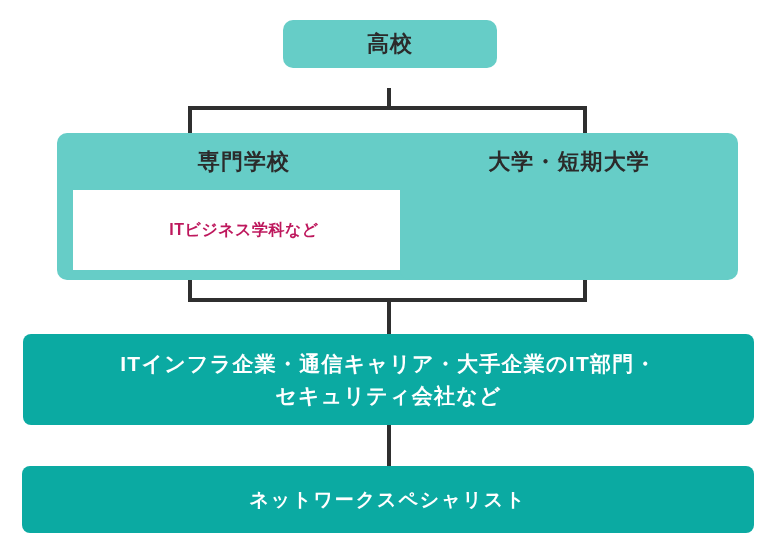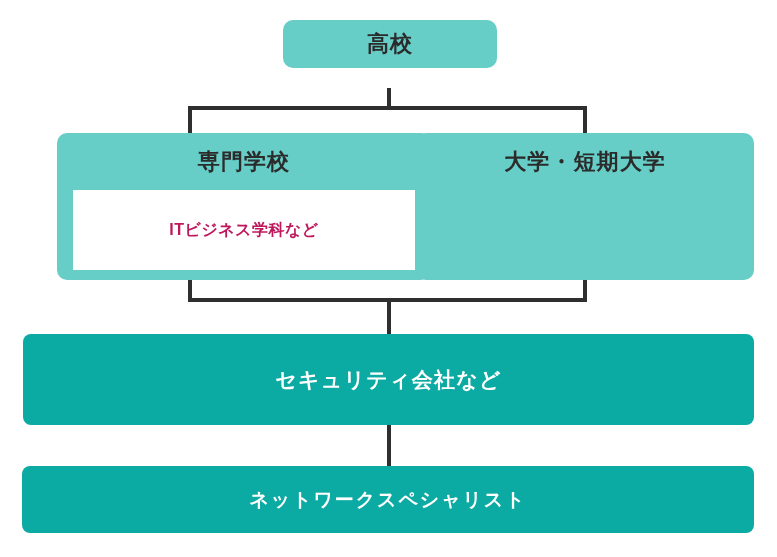--- a/index.html
+++ b/index.html
@@ -43,21 +43,21 @@
     left: 283px; top: 20px; width: 214px; height: 48px;
     font-size: 22px; font-weight: 700; letter-spacing: 0.05em;
   }
   .node-school {
     top: 133px; height: 147px;
     flex-direction: column;
     align-items: stretch;
     justify-content: flex-start;
   }
   .node-vocational { left: 36px;  width: 374px; margin-left: 21px; }
-  .node-university { left: 416px; width: 338px; }
+  .node-university { left: 400px; width: 338px; }
   .school-title-area {
     height: 57px;
     display: flex;
     align-items: center;
     justify-content: center;
   }
   .school-detail {
     background: #ffffff;
     height: 80px;
     margin: 0 16px;
@@ -125,20 +125,21 @@
     </div>
   </div>
 
   <div class="node node-light node-school node-university">
     <div class="school-title-area">
       <span class="node-title">大学・短期大学</span>
     </div>
   </div>
 
   <div class="node node-dark node-industry">
+    <span>ITインフラ企業・通信キャリア・大手企業のIT部門・</span>
     <span>セキュリティ会社など</span>
   </div>
 
   <div class="node node-dark node-specialist">
     <span>ネットワークスペシャリスト</span>
   </div>
 
 </div>
 
 </body></html>

